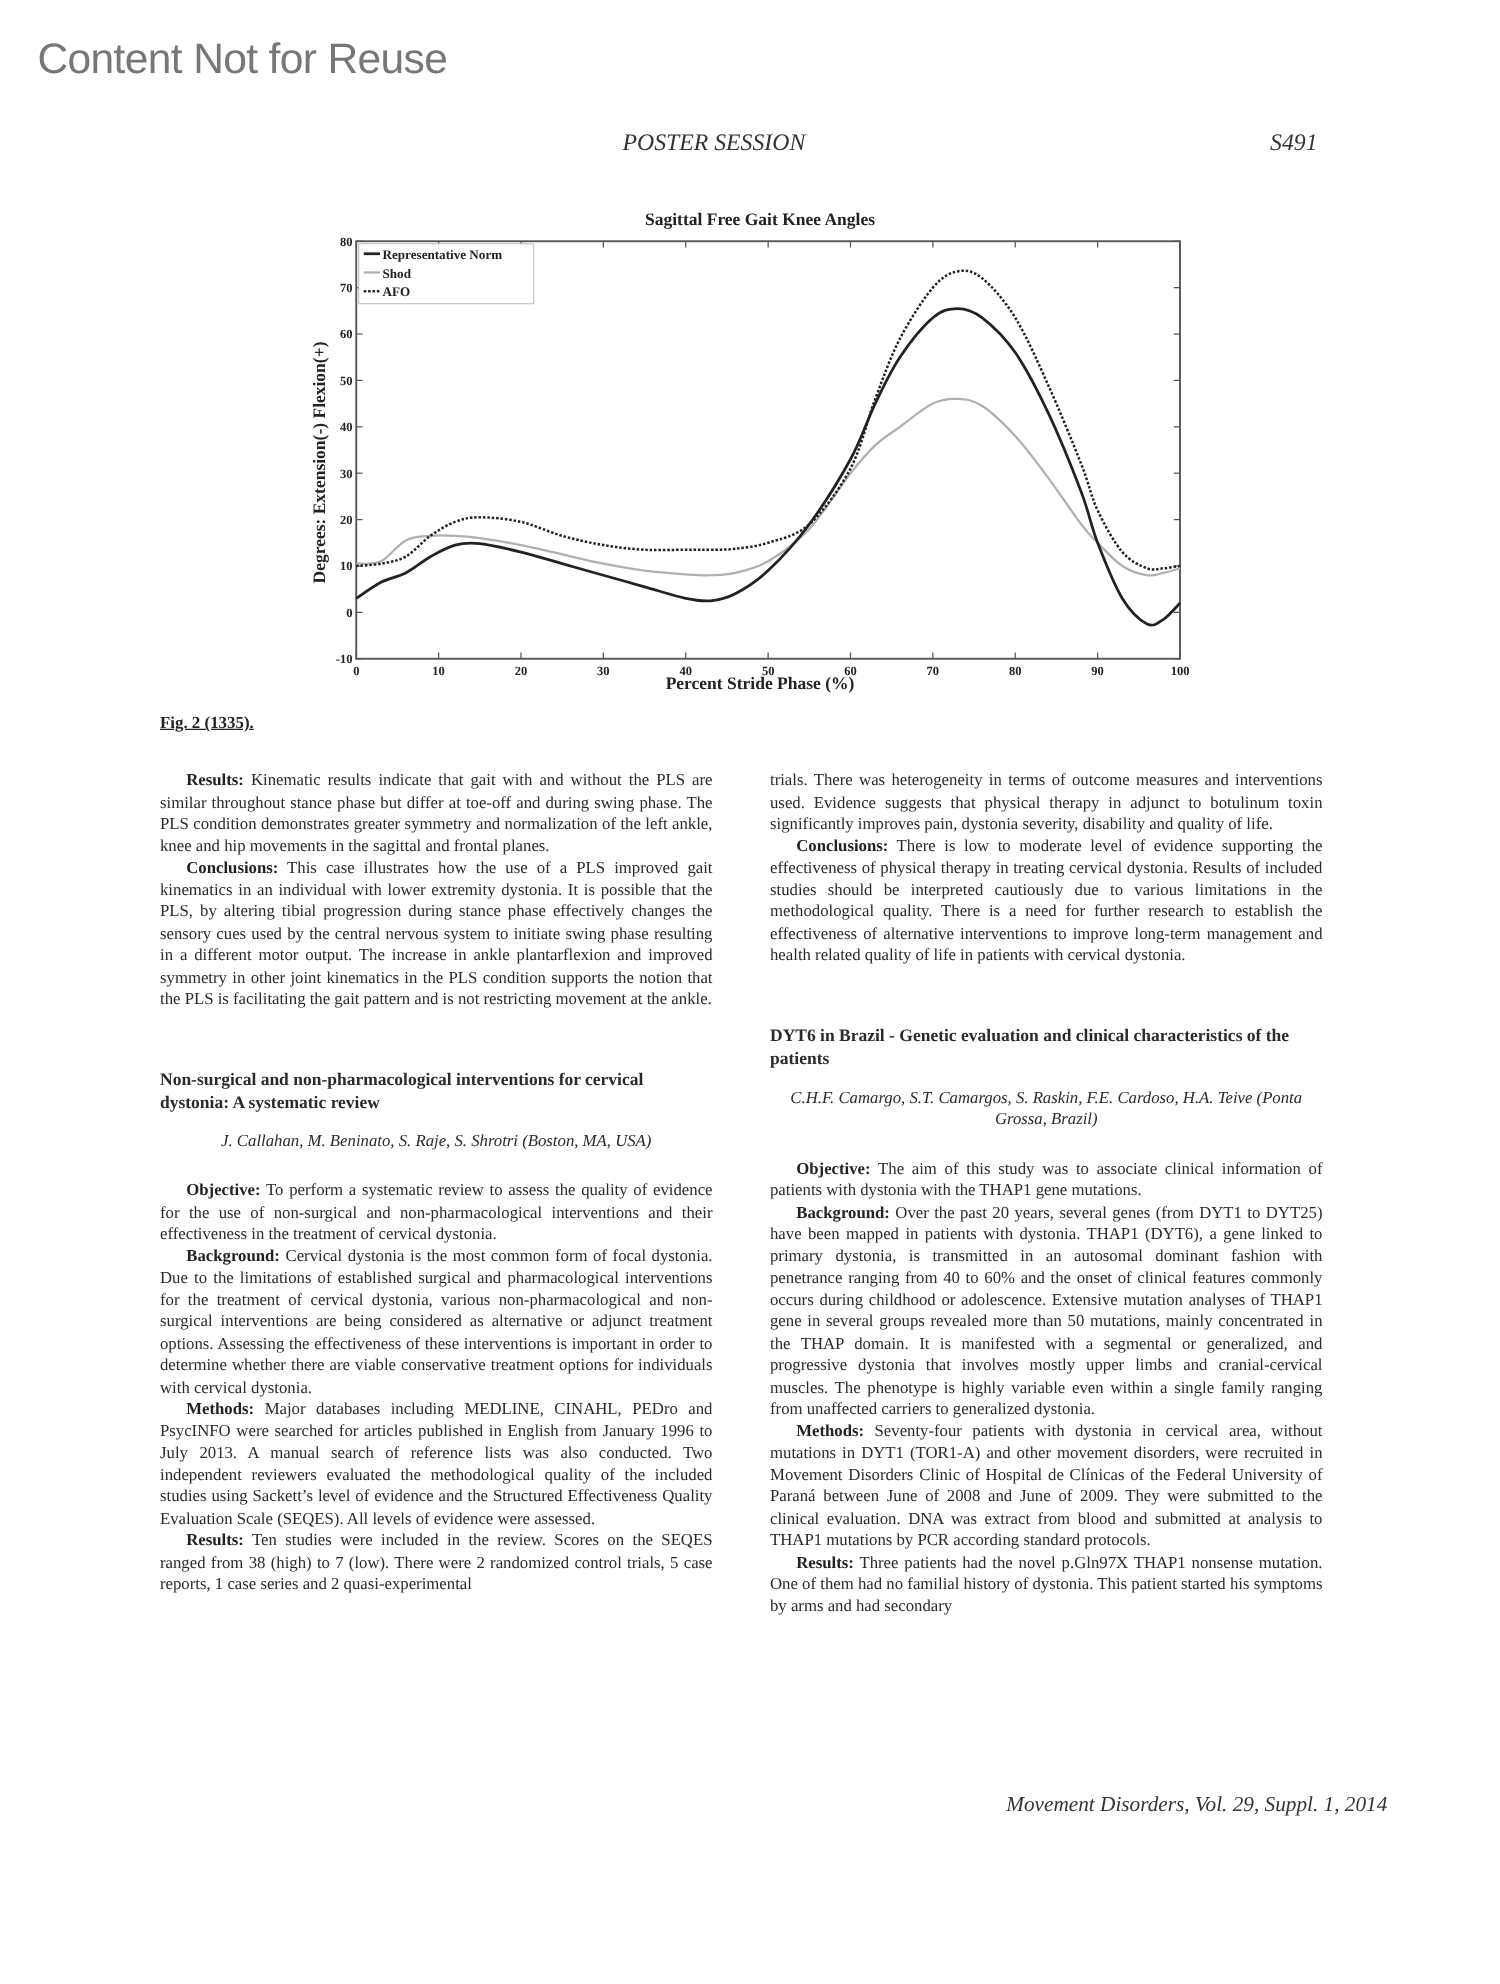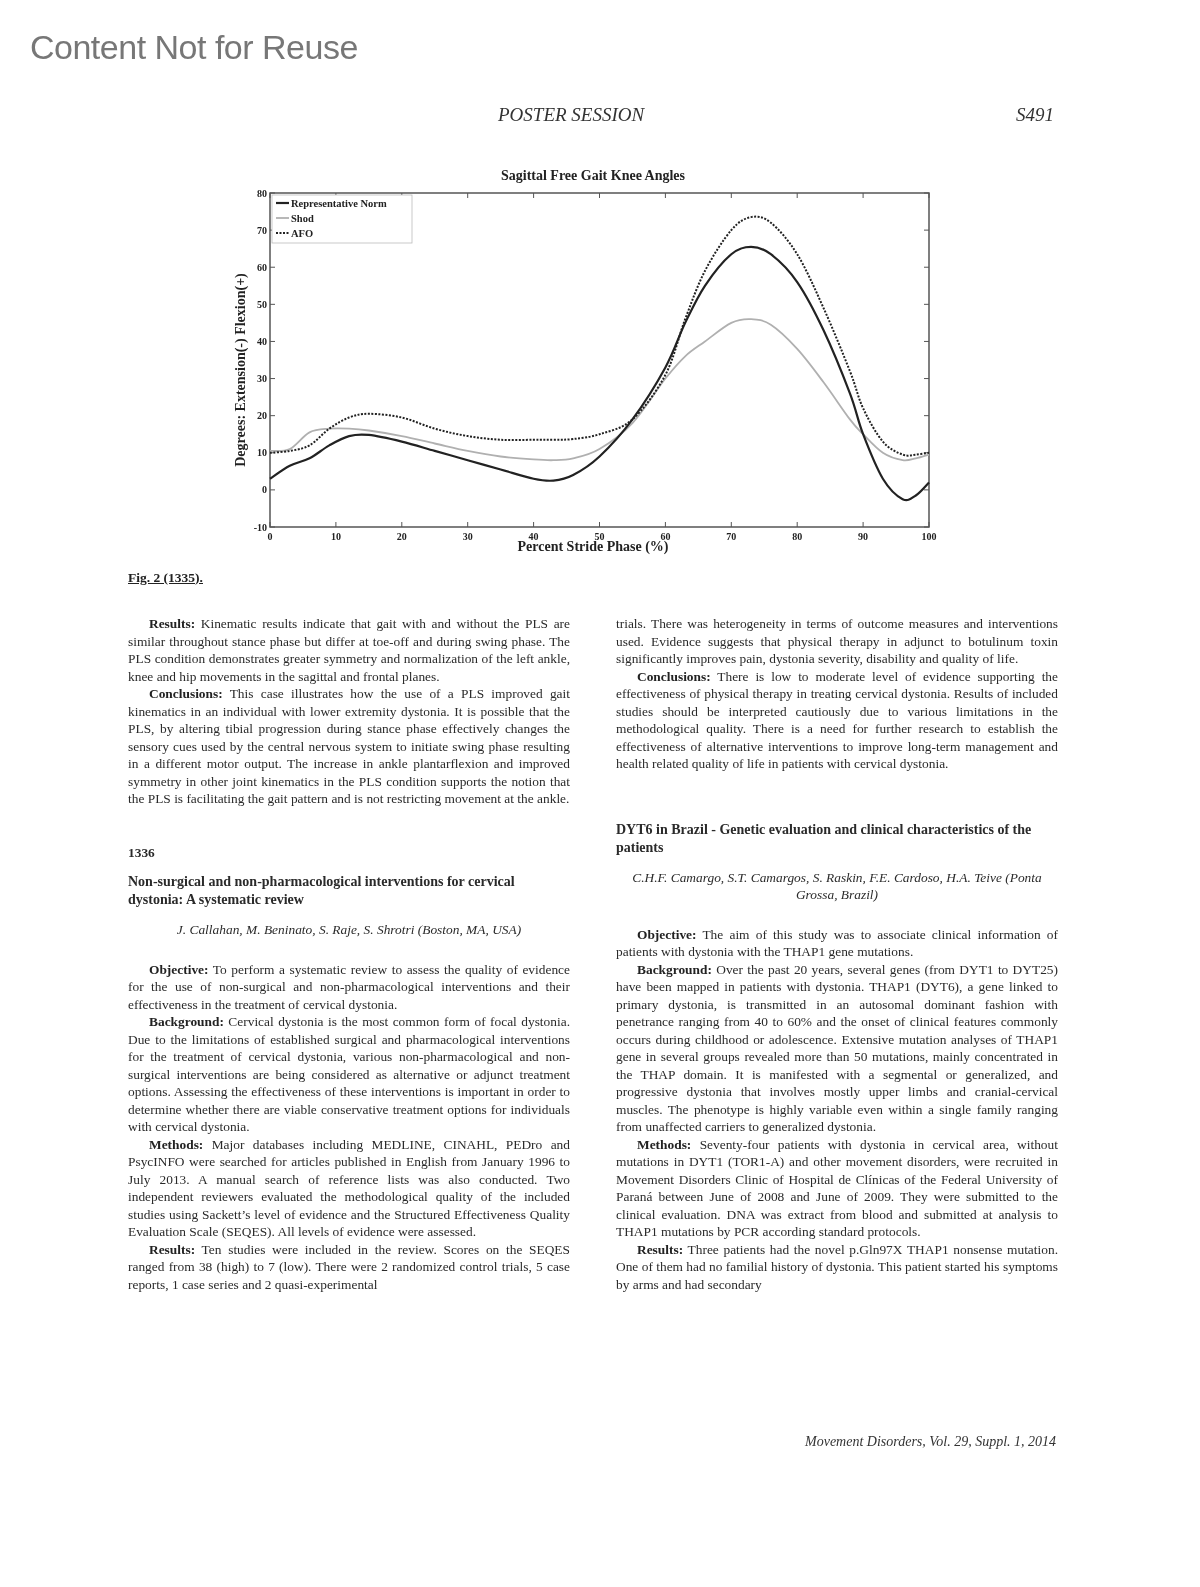--- a/index.html
+++ b/index.html
@@ -1,33 +1,33 @@
 <!DOCTYPE html>
 <html><head>
 <meta charset="utf-8">
 <style>
   html, body { margin: 0; padding: 0; background: #ffffff; }
   body { width: 1200px; height: 1587px; position: relative; overflow: hidden; font-family: "Liberation Serif", serif; color: #2a2a2a; }
   .watermark { position: absolute; left: 30px; top: 28px; font-family: "Liberation Sans", sans-serif; font-size: 34px; color: #777; letter-spacing: -0.5px; }
   .running-head { position: absolute; top: 104px; left: 0; width: 1200px; font-style: italic; font-size: 19px; color: #333; }
   .running-head .section { position: absolute; left: 486px; margin-left: 12px; }
   .running-head .page { position: absolute; left: 1016px; }
-  .figure { position: absolute; left: 225px; top: 160px; width: 720px; height: 400px; }
+  .figure { position: absolute; left: 240px; top: 160px; width: 720px; height: 400px; }
   .figure svg { display: block; }
   .fig-caption { position: absolute; left: 128px; top: 570px; font-weight: bold; font-size: 13.5px; color: #222; text-decoration: underline; }
   .col { position: absolute; width: 442px; font-size: 13.4px; line-height: 17.5px; text-align: justify; }
   .col.left { left: 128px; top: 615px; }
   .col.right { left: 616px; top: 615px; }
   .para { margin: 0; text-indent: 21px; }
   .para.cont { text-indent: 0; }
   .para b { color: #222; }
   .abs-num { font-weight: bold; margin: 0; }
   .abs-title { font-weight: bold; margin: 0; text-align: left; font-size: 14px; line-height: 18px; }
   .abs-authors { font-style: italic; margin: 12px; text-align: center; }
-  .footer { position: absolute; left: 805px; top: 1434px; font-style: italic; font-size: 14px; color: #333; }
+  .footer { position: absolute; left: 805px; top: 1434px; font-style: italic; font-size: 17px; color: #333; }
 </style>
 </head>
 <body>
 
 <div class="watermark">Content Not for Reuse</div>
 
 <div class="running-head">
   <span class="section">POSTER SESSION</span>
   <span class="page">S491</span>
 </div>
@@ -119,21 +119,20 @@
     <text id="c-ylabel" transform="translate(20,210) rotate(-90)" text-anchor="middle" font-family="Liberation Serif, serif" font-weight="bold" font-size="14" fill="#222">Degrees: Extension(-) Flexion(+)</text>
   </svg>
 </div>
 
 <div class="fig-caption">Fig. 2 (1335).</div>
 
 <div class="col left">
   <p class="para"><b>Results:</b><span> Kinematic results indicate that gait with and without the PLS are similar throughout stance phase but differ at toe-off and during swing phase. The PLS condition demonstrates greater symmetry and normalization of the left ankle, knee and hip movements in the sagittal and frontal planes.</span></p>
   <p class="para"><b>Conclusions:</b><span> This case illustrates how the use of a PLS improved gait kinematics in an individual with lower extremity dystonia. It is possible that the PLS, by altering tibial progression during stance phase effectively changes the sensory cues used by the central nervous system to initiate swing phase resulting in a different motor output. The increase in ankle plantarflexion and improved symmetry in other joint kinematics in the PLS condition supports the notion that the PLS is facilitating the gait pattern and is not restricting movement at the ankle.</span></p>
   <div style="height:36px"></div>
-  <p class="abs-num">1336</p>
   <div style="height:12px"></div>
   <p class="abs-title">Non-surgical and non-pharmacological interventions for cervical dystonia: A systematic review</p>
   <p class="abs-authors">J. Callahan, M. Beninato, S. Raje, S. Shrotri (Boston, MA, USA)</p>
   <div style="height:10px"></div>
   <p class="para"><b>Objective:</b><span> To perform a systematic review to assess the quality of evidence for the use of non-surgical and non-pharmacological interventions and their effectiveness in the treatment of cervical dystonia.</span></p>
   <p class="para"><b>Background:</b><span> Cervical dystonia is the most common form of focal dystonia. Due to the limitations of established surgical and pharmacological interventions for the treatment of cervical dystonia, various non-pharmacological and non-surgical interventions are being considered as alternative or adjunct treatment options. Assessing the effectiveness of these interventions is important in order to determine whether there are viable conservative treatment options for individuals with cervical dystonia.</span></p>
   <p class="para"><b>Methods:</b><span> Major databases including MEDLINE, CINAHL, PEDro and PsycINFO were searched for articles published in English from January 1996 to July 2013. A manual search of reference lists was also conducted. Two independent reviewers evaluated the methodological quality of the included studies using Sackett’s level of evidence and the Structured Effectiveness Quality Evaluation Scale (SEQES). All levels of evidence were assessed.</span></p>
   <p class="para"><b>Results:</b><span> Ten studies were included in the review. Scores on the SEQES ranged from 38 (high) to 7 (low). There were 2 randomized control trials, 5 case reports, 1 case series and 2 quasi-experimental</span></p>
 </div>
 

